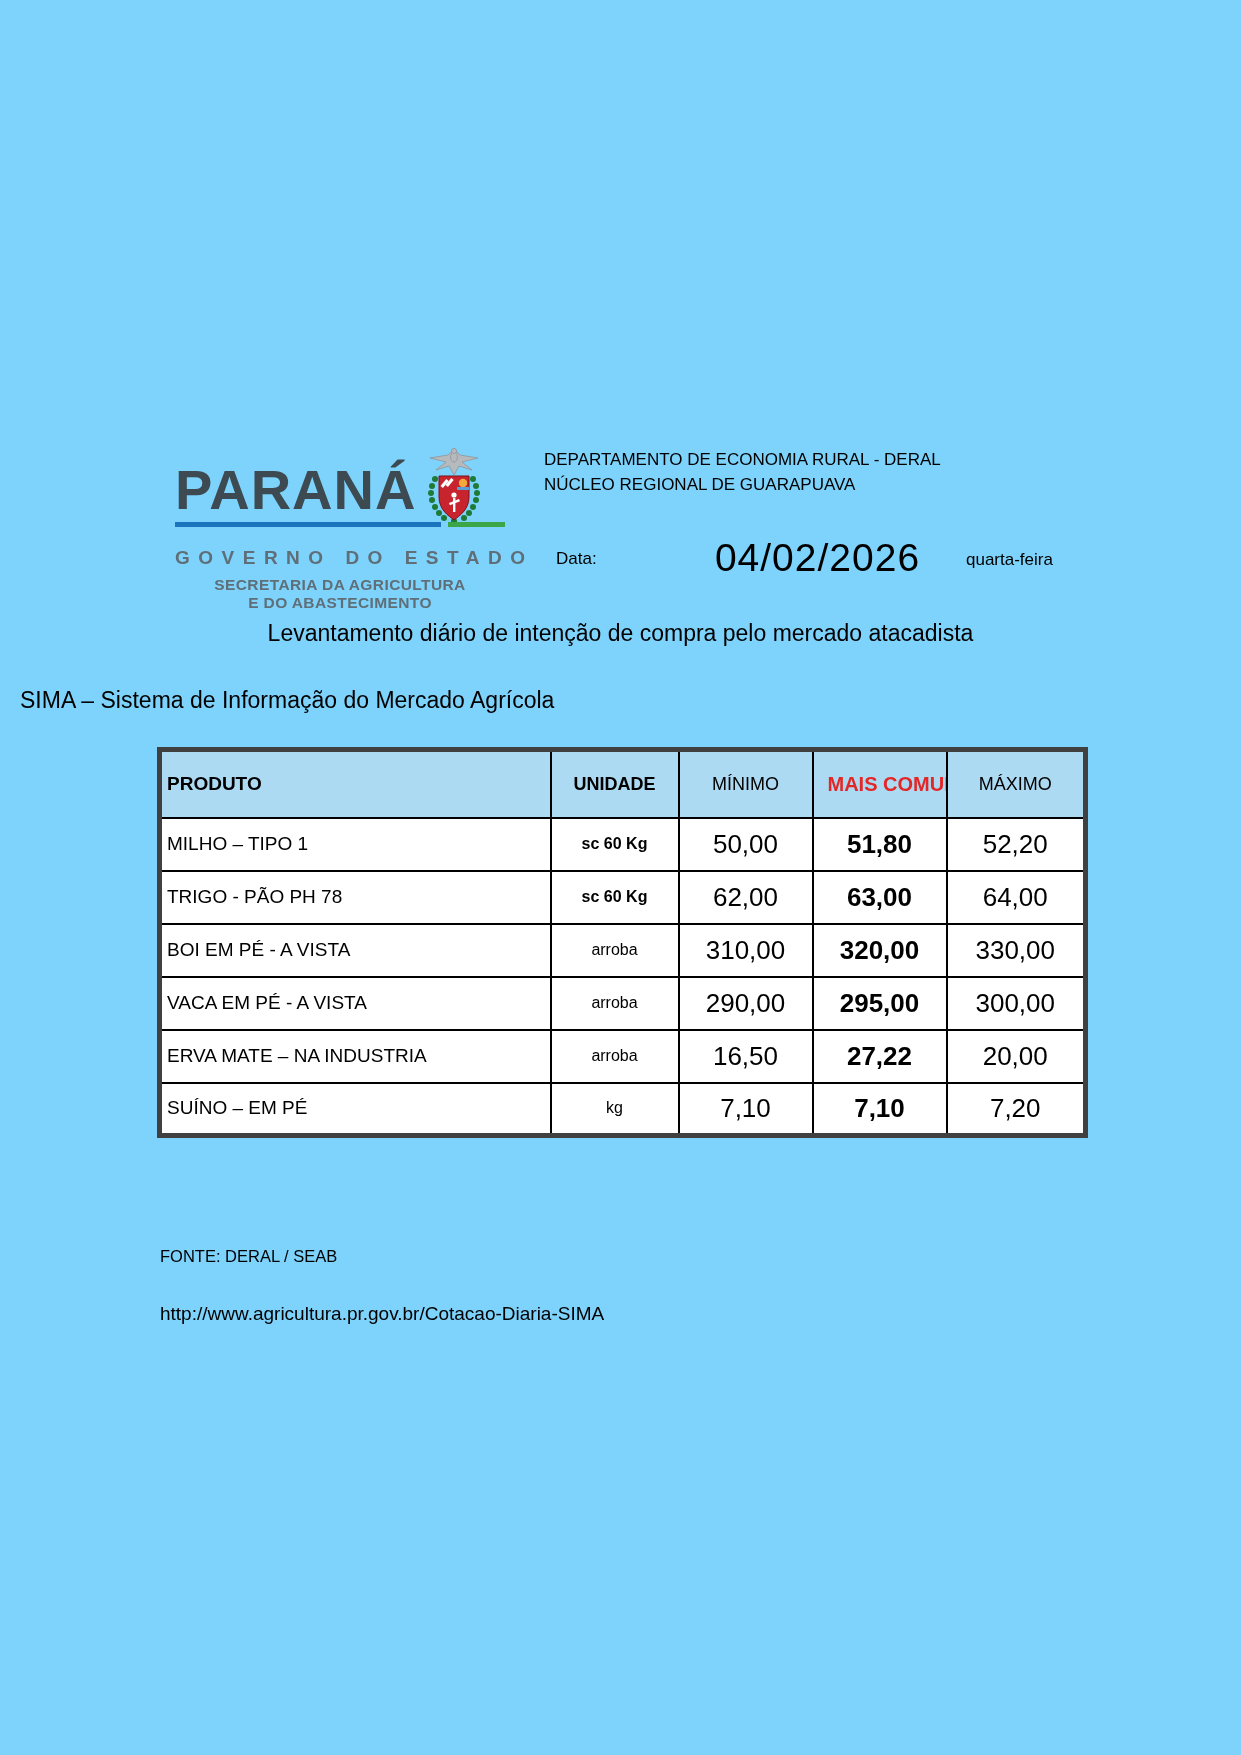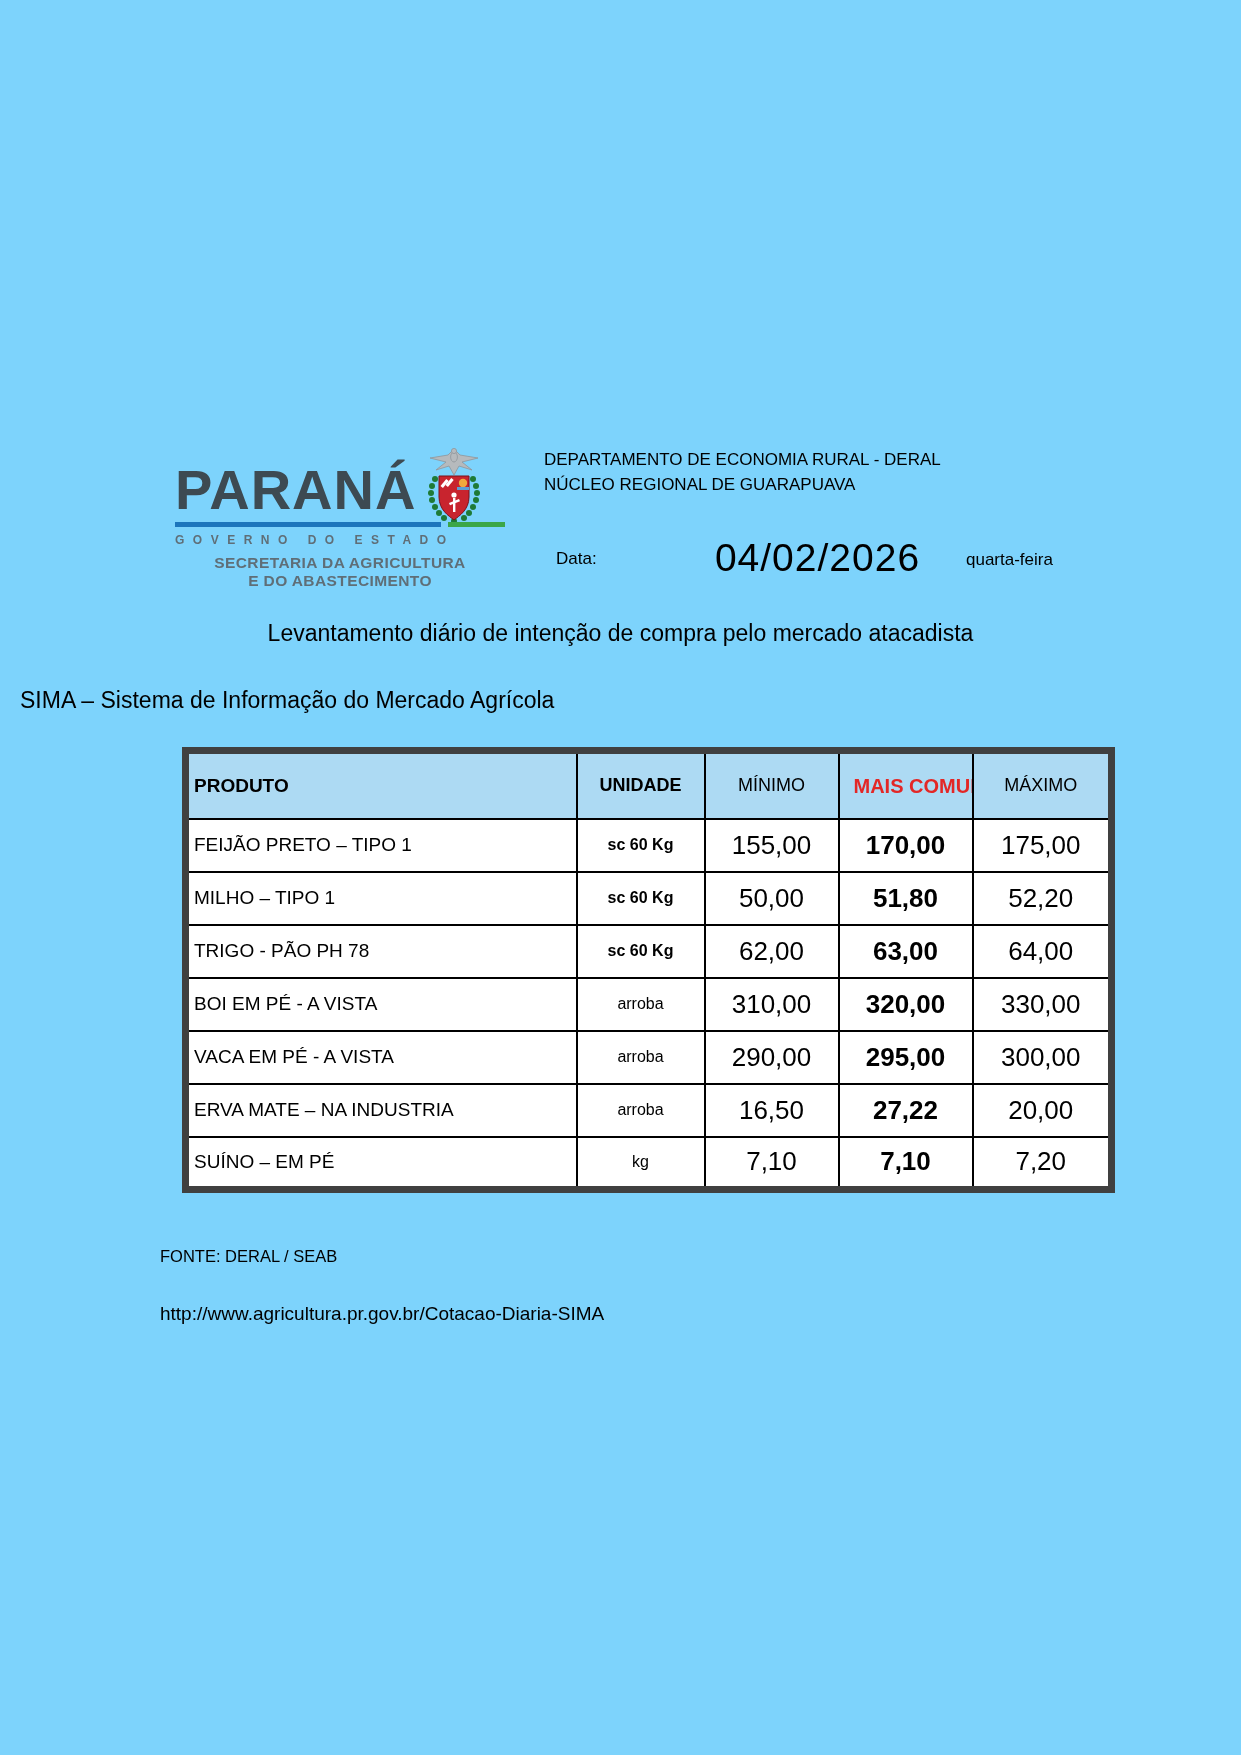--- a/index.html
+++ b/index.html
@@ -24,21 +24,21 @@
   .logo-name {
     font-size: 56px; font-weight: bold; letter-spacing: 1px;
     color: var(--logo-dark); line-height: 58px;
   }
   .crest { margin-left: 6px; margin-bottom: -6px; }
   .logo-lines { display: flex; margin-top: 3px; }
   .logo-line-blue { width: 266px; height: 5px; background: var(--line-blue); }
   .logo-line-gap { width: 7px; }
   .logo-line-green { width: 57px; height: 5px; background: var(--line-green); }
   .logo-caption {
-    margin-top: 6px; font-size: 12px; color: var(--logo-gray);
+    margin-top: 20px; font-size: 19px; color: var(--logo-gray);
     letter-spacing: 8.5px; font-weight: bold; white-space: nowrap;
   }
   .logo-secretariat {
     margin-top: 7px; text-align: center; width: 330px;
     font-size: 15.5px; font-weight: bold; color: var(--logo-gray);
     line-height: 18px; letter-spacing: 0.4px;
   }
 
   
   .dept { position: absolute; left: 544px; top: 447px; font-size: 17px; line-height: 25px; }
@@ -62,21 +62,21 @@
   
   .price-table {
     position: absolute; left: 157px; top: 747px;
     border-collapse: collapse; table-layout: fixed;
     width: 926px;
   }
   .price-table th, .price-table td {
     border: 2px solid #000;
     overflow: hidden; white-space: nowrap;
   }
-  .price-table { border: 7px solid #404040; margin-left: 25px; }
+  .price-table { border: 5px solid #404040; }
   .price-table thead th {
     background: var(--header-bg);
     height: 68px; vertical-align: middle;
   }
   .th-produto { text-align: left; padding-left: 5px; font-size: 19px; font-weight: bold; }
   .th-unidade { text-align: center; font-size: 18px; font-weight: bold; }
   .th-minimo, .th-maximo { text-align: center; font-size: 18px; font-weight: normal; }
   .th-comum {
     text-align: center; font-size: 20px; font-weight: bold;
     color: var(--red); white-space: normal; line-height: 24px; padding: 0 14px;
@@ -172,27 +172,20 @@
     <thead>
       <tr>
         <th class="th-produto">PRODUTO</th>
         <th class="th-unidade">UNIDADE</th>
         <th class="th-minimo">MÍNIMO</th>
         <th class="th-comum">MAIS COMUM</th>
         <th class="th-maximo">MÁXIMO</th>
       </tr>
     </thead>
     <tbody>
-    <tr>
-      <td class="c-prod">FEIJÃO PRETO – TIPO 1</td>
-      <td class="c-unit bold">sc 60 Kg</td>
-      <td class="c-min">155,00</td>
-      <td class="c-com">170,00</td>
-      <td class="c-max">175,00</td>
-    </tr>
 
     <tr>
       <td class="c-prod">MILHO – TIPO 1</td>
       <td class="c-unit bold">sc 60 Kg</td>
       <td class="c-min">50,00</td>
       <td class="c-com">51,80</td>
       <td class="c-max">52,20</td>
     </tr>
 
 

